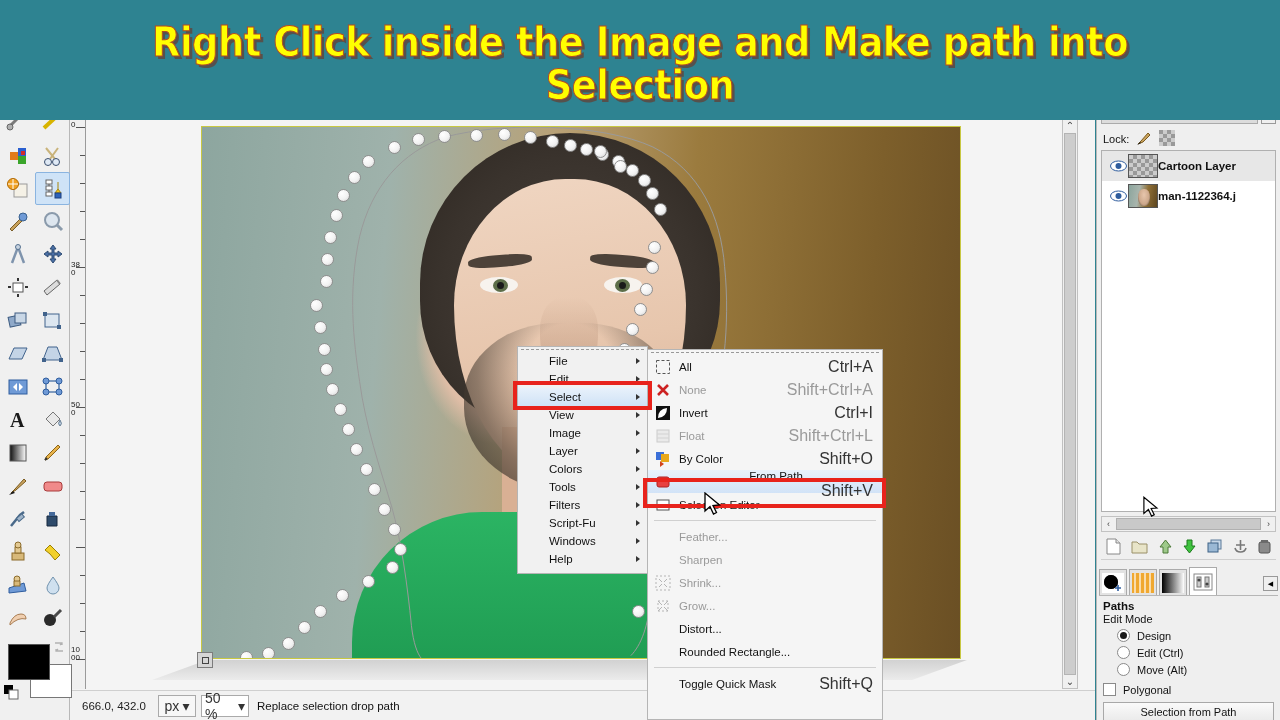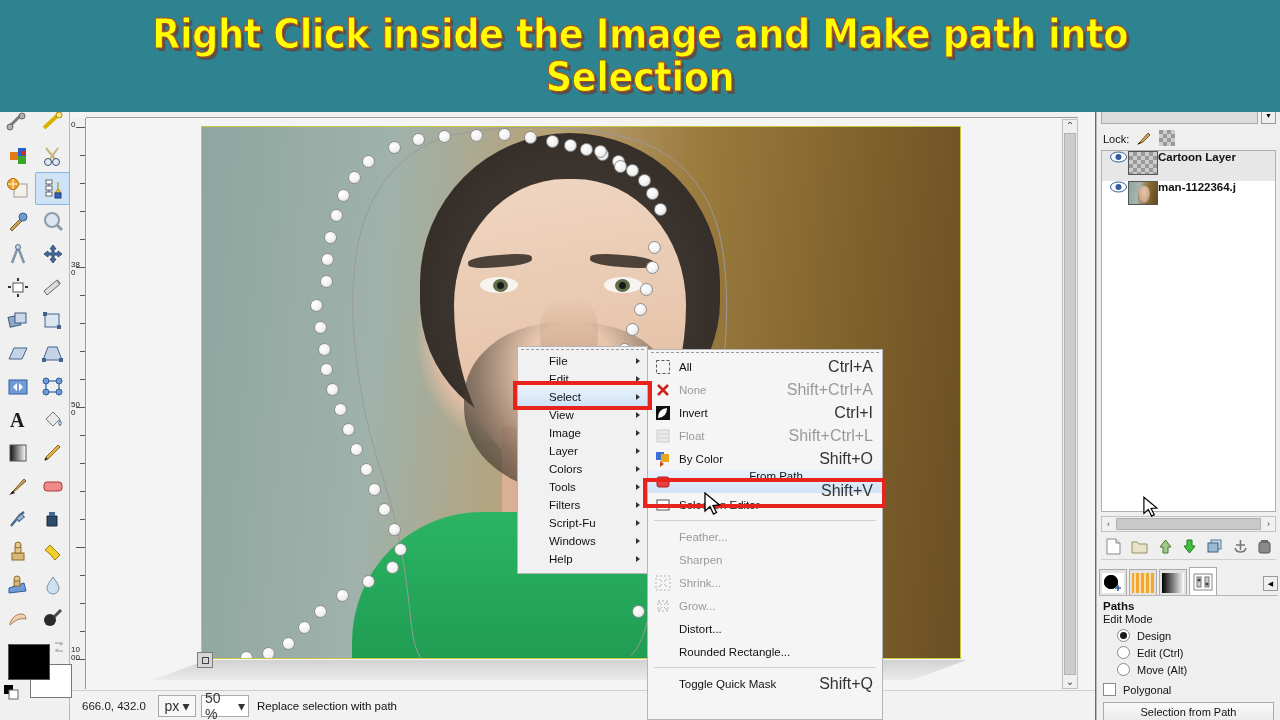--- a/index.html
+++ b/index.html
@@ -6,21 +6,21 @@
   html,body { width:1280px; height:720px; overflow:hidden; }
   body {
     font-family: "Liberation Sans", sans-serif;
     font-size: 11px;
     background: #2e8391;
     position: relative;
   }
 
   
   #banner {
-    position:absolute; left:0; top:0; width:1280px; height:112px;
+    position:absolute; left:0; top:8px; width:1280px; height:112px;
     background:#2e8391; z-index:60;
     display:flex; align-items:center; justify-content:center;
   }
   #banner-text {
     font-family:"DejaVu Sans", sans-serif;
     font-weight:bold;
     font-size:40px;
     line-height:1.08;
     color:#ffff00;
     text-align:center;
@@ -197,21 +197,21 @@
   #opacity-drop { width:15px; height:17px; border:1px solid #999; background:#efefef;
     display:flex; align-items:center; justify-content:center; font-size:7px; }
   #lock-row {
     position:absolute; left:6px; top:26px; display:flex; align-items:center; gap:7px;
   }
   #lock-label { font-size:11px; color:#111; }
   #layer-list {
     position:absolute; left:4px; top:46px; right:4px; height:362px;
     background:#fff; border:1px solid #b0b0b0; overflow:hidden;
   }
-  .layer-row { display:flex; align-items:flex-start; height:30px; padding-left:6px; }
+  .layer-row { display:flex; align-items:center; height:30px; padding-left:6px; }
   .layer-row.selected { background:#e7e7e7; }
   .eye-cell { width:20px; display:flex; align-items:center; justify-content:center; }
   .thumb { width:30px; height:24px; border:1px solid #555; flex:0 0 auto; }
   .thumb.checker {
     background-image:
       linear-gradient(45deg,#999 25%,transparent 25%,transparent 75%,#999 75%),
       linear-gradient(45deg,#999 25%,#ccc 25%,#ccc 75%,#999 75%);
     background-size:8px 8px; background-position:0 0,4px 4px;
   }
   .thumb.photo-th {
@@ -701,21 +701,21 @@
   <div id="statusbar">
     <div id="pos-readout">666.0, 432.0</div>
     <div class="combo" id="unit-combo">
       <span>px</span>
       <span>▾</span>
     </div>
     <div class="combo" id="zoom-combo">
       <span>50 %</span>
       <span>▾</span>
     </div>
-    <div id="status-msg">Replace selection with path</div>
+    <div id="status-msg">Replace selection drop path</div>
   </div>
 </div>
 
 <div id="dock">
   <div id="opacity-row">
     <div id="opacity-bar"></div>
     <div id="opacity-drop">▼</div>
   </div>
 
   <div id="lock-row">

